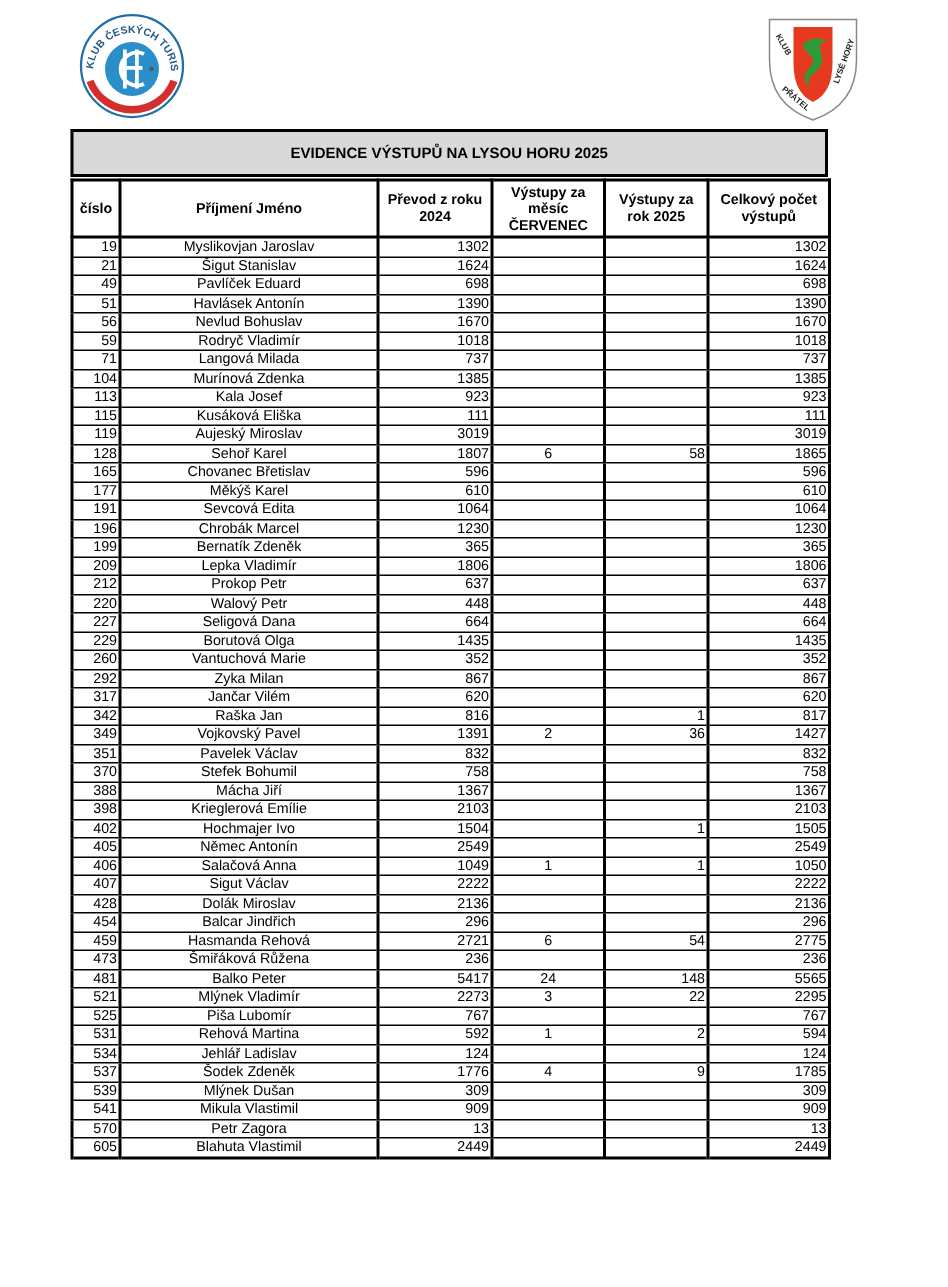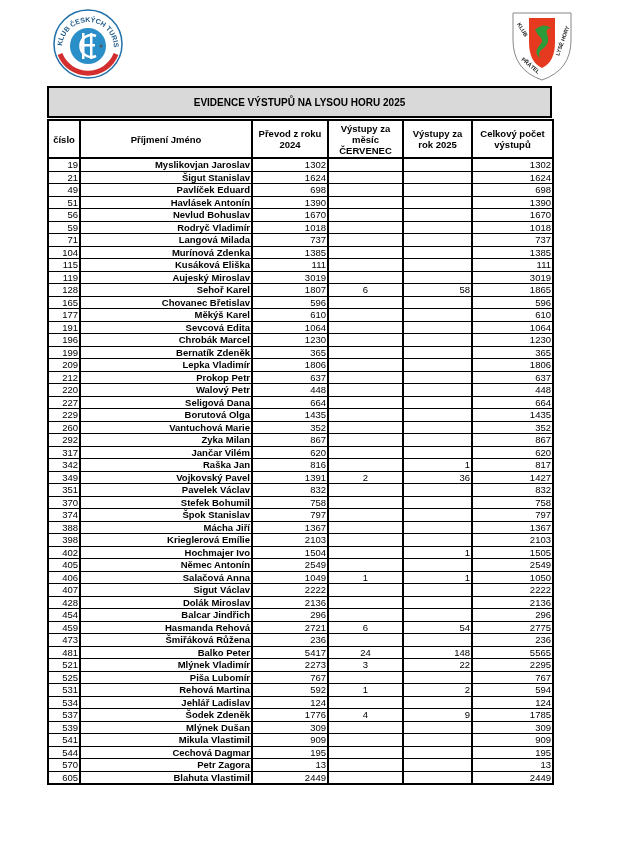--- a/index.html
+++ b/index.html
@@ -21,21 +21,21 @@
   }
   table.grid th {
     border: 2px solid #000; font-weight: bold; font-size: 9.5px; line-height: 11px;
     height: 36px; padding: 0; text-align: center; vertical-align: middle; overflow: hidden;
   }
   table.grid td {
     border-left: 2px solid #000; border-right: 2px solid #000; border-bottom: 1px solid #000;
     height: 11.5px; line-height: 11px; padding: 0 1px; white-space: nowrap; overflow: hidden;
   }
   td.c-num { text-align: right; }
-  td.c-name { text-align: right; padding-left: 2px; font-weight: bold; }
+  td.c-name { text-align: center; padding-left: 2px; }
   td.c-val { text-align: right; }
   td.c-mid { text-align: center; }
 </style>
 </head>
 <body>
 
 <svg class="logo logo-kct" viewBox="0 0 72 72">
   <defs>
     <path id="kctArc" d="M 10 40 A 26 26 0 1 1 62 40"></path>
   </defs>
@@ -139,20 +139,28 @@
       </tr>
       <tr>
         <td class="c-num">104</td>
         <td class="c-name">Murínová Zdenka</td>
         <td class="c-val">1385</td>
         <td class="c-mid"></td>
         <td class="c-val"></td>
         <td class="c-val">1385</td>
       </tr>
       <tr>
+        <td class="c-num">113</td>
+        <td class="c-name">Kala Josef</td>
+        <td class="c-val">923</td>
+        <td class="c-mid"></td>
+        <td class="c-val"></td>
+        <td class="c-val">923</td>
+      </tr>
+      <tr>
         <td class="c-num">115</td>
         <td class="c-name">Kusáková Eliška</td>
         <td class="c-val">111</td>
         <td class="c-mid"></td>
         <td class="c-val"></td>
         <td class="c-val">111</td>
       </tr>
       <tr>
         <td class="c-num">119</td>
         <td class="c-name">Aujeský Miroslav</td>
@@ -299,28 +307,20 @@
       </tr>
       <tr>
         <td class="c-num">370</td>
         <td class="c-name">Stefek Bohumil</td>
         <td class="c-val">758</td>
         <td class="c-mid"></td>
         <td class="c-val"></td>
         <td class="c-val">758</td>
       </tr>
       <tr>
-        <td class="c-num">374</td>
-        <td class="c-name">Špok Stanislav</td>
-        <td class="c-val">797</td>
-        <td class="c-mid"></td>
-        <td class="c-val"></td>
-        <td class="c-val">797</td>
-      </tr>
-      <tr>
         <td class="c-num">388</td>
         <td class="c-name">Mácha Jiří</td>
         <td class="c-val">1367</td>
         <td class="c-mid"></td>
         <td class="c-val"></td>
         <td class="c-val">1367</td>
       </tr>
       <tr>
         <td class="c-num">398</td>
         <td class="c-name">Krieglerová Emílie</td>
@@ -451,28 +451,20 @@
       </tr>
       <tr>
         <td class="c-num">541</td>
         <td class="c-name">Mikula Vlastimil</td>
         <td class="c-val">909</td>
         <td class="c-mid"></td>
         <td class="c-val"></td>
         <td class="c-val">909</td>
       </tr>
       <tr>
-        <td class="c-num">544</td>
-        <td class="c-name">Cechová Dagmar</td>
-        <td class="c-val">195</td>
-        <td class="c-mid"></td>
-        <td class="c-val"></td>
-        <td class="c-val">195</td>
-      </tr>
-      <tr>
         <td class="c-num">570</td>
         <td class="c-name">Petr Zagora</td>
         <td class="c-val">13</td>
         <td class="c-mid"></td>
         <td class="c-val"></td>
         <td class="c-val">13</td>
       </tr>
       <tr>
         <td class="c-num">605</td>
         <td class="c-name">Blahuta Vlastimil</td>

